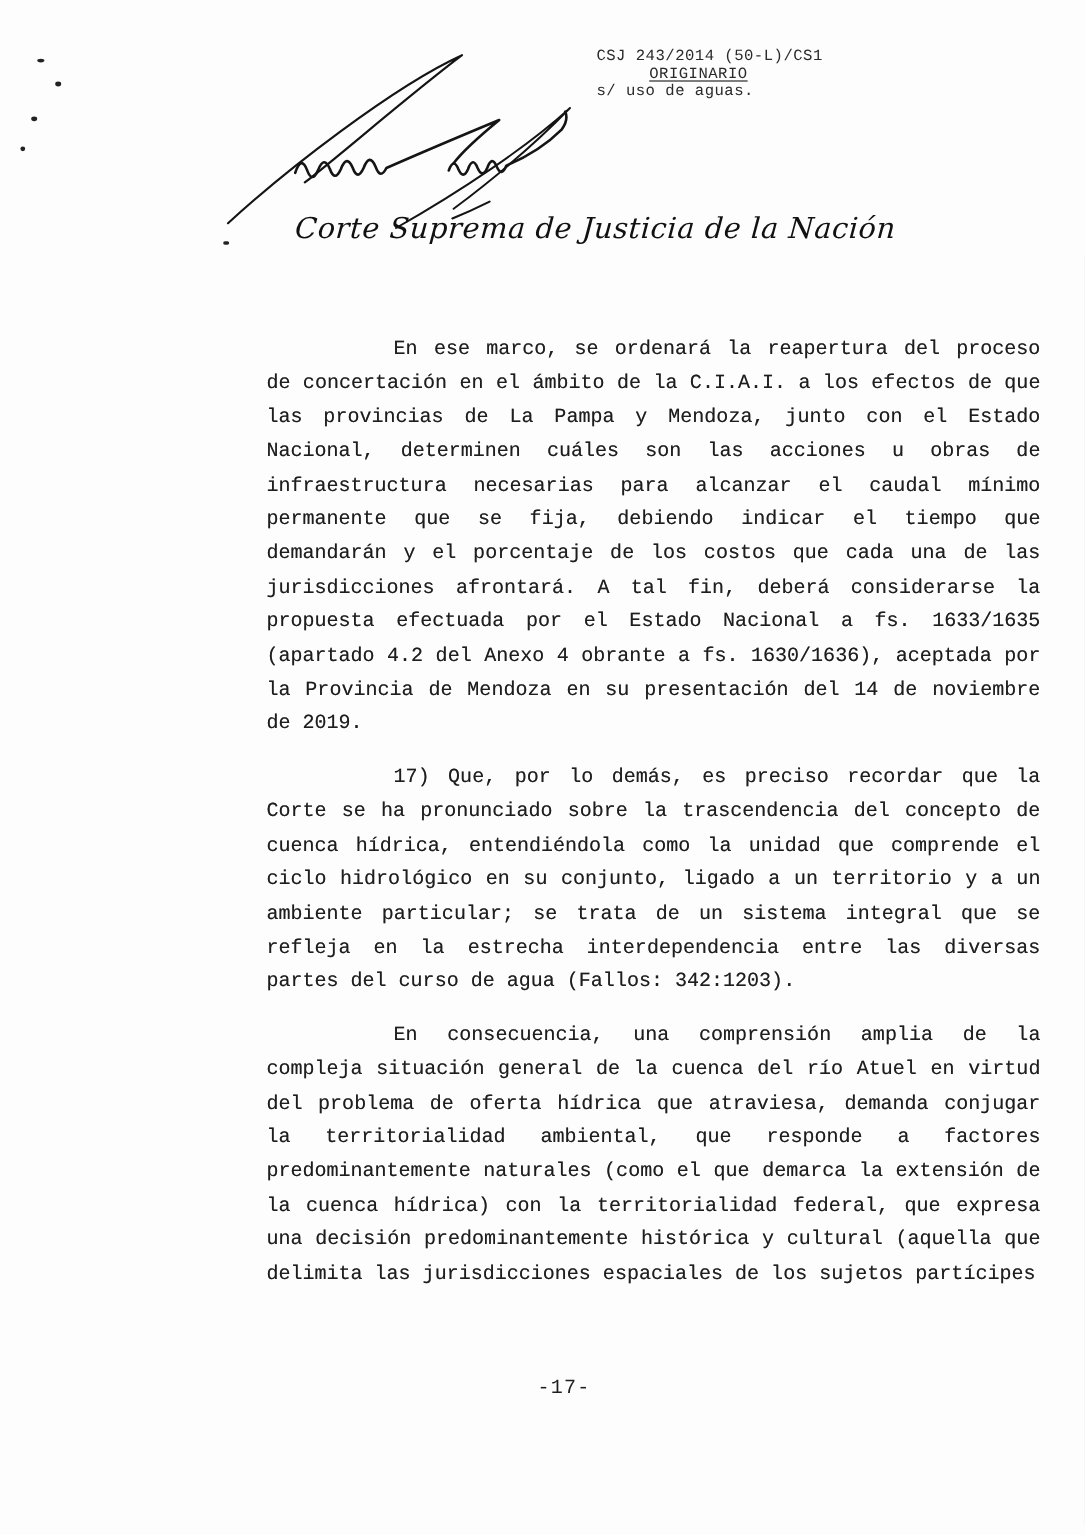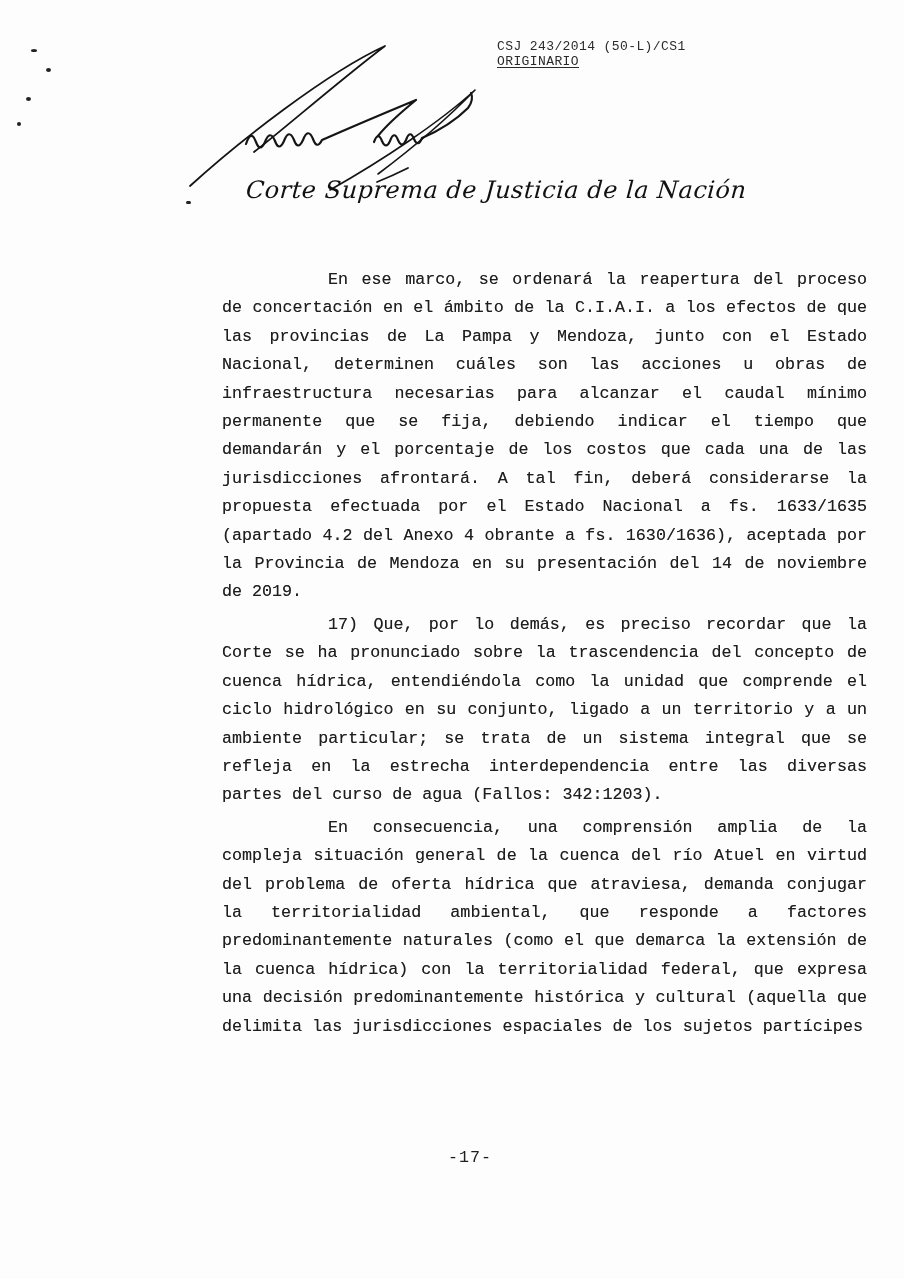--- a/index.html
+++ b/index.html
@@ -16,21 +16,21 @@
   .case-header {
     position: absolute;
     left: 497px;
     top: 40px;
     font-size: 13px;
     line-height: 14.5px;
     color: #2a2a2a;
     letter-spacing: 0.4px;
     white-space: nowrap;
   }
-  .case-header .underlined { text-decoration: underline; text-underline-offset: 2px; }
+  .case-header .underlined { text-decoration: underline; text-underline-offset: 2px; margin-left: 44px; }
   
   .signature {
     position: absolute;
     left: 178px;
     top: 30px;
     width: 310px;
     height: 165px;
   }
   .signature path { fill: none; stroke: #151515; stroke-linecap: round; stroke-linejoin: round; }
   
@@ -52,21 +52,21 @@
     left: 222px;
     top: 262px;
     width: 645px;
     font-size: 16.7px;
     line-height: 28.4px;
     color: #1e1e1e;
     text-align: justify;
     text-shadow: 0 0 0.4px rgba(20,20,20,0.55);
   }
   .body-text p { margin: 0; }
-  .body-text p.spaced { margin-top: 4px; }
+  .body-text p.spaced { margin-top: 16px; }
   .body-text p.indent { text-indent: 106px; }
   
   .page-number {
     position: absolute;
     left: 448px;
     top: 1148px;
     font-size: 16.7px;
     color: #1e1e1e;
     letter-spacing: 1px;
   }
@@ -93,20 +93,21 @@
     <path stroke-width="1.8" d="M 12 156 C 60 112 150 42 207 16 C 162 50 100 104 76 122"></path>
     <path stroke-width="2.2" d="M 68 114 q 5 -15 10 -2 q 4 11 9 0 q 5 -13 10 -1 q 4 11 9 0 q 5 -13 10 -1 q 4 11 9 0 q 5 -13 10 -1 q 4 11 9 1 Q 185 92 238 70 Q 210 93 200 106"></path>
     <path stroke-width="2.2" d="M 196 112 q 4 -11 8 -1 q 4 9 8 0 q 4 -11 8 -1 q 4 9 8 0 q 4 -11 8 -1 q 4 9 8 -1 Q 272 96 290 78 Q 296 70 293 63"></path>
     <path stroke-width="1.6" d="M 152 160 C 205 130 262 92 297 60 C 268 90 232 120 200 144"></path>
     <path stroke-width="1.8" d="M 199 152 Q 214 146 230 138"></path>
   </svg>
 
   <div class="case-header">
     <div>CSJ 243/2014 (50-L)/CS1</div>
     <div class="underlined">ORIGINARIO</div>
+    <div>s/ uso de aguas.</div>
   </div>
 
   <div class="court-title">Corte Suprema de Justicia de la Nación</div>
 
   <div class="body-text">
     <p class="spaced indent">En ese marco, se ordenará la reapertura del proceso de concertación en el ámbito de la C.I.A.I. a los efectos de que las provincias de La Pampa y Mendoza, junto con el Estado Nacional, determinen cuáles son las acciones u obras de infraestructura necesarias para alcanzar el caudal mínimo permanente que se fija, debiendo indicar el tiempo que demandarán y el porcentaje de los costos que cada una de las jurisdicciones afrontará. A tal fin, deberá considerarse la propuesta efectuada por el Estado Nacional a fs. 1633/1635 (apartado 4.2 del Anexo 4 obrante a fs. 1630/1636), aceptada por la Provincia de Mendoza en su presentación del 14 de noviembre de 2019.</p>
     <p class="spaced indent">17) Que, por lo demás, es preciso recordar que la Corte se ha pronunciado sobre la trascendencia del concepto de cuenca hídrica, entendiéndola como la unidad que comprende el ciclo hidrológico en su conjunto, ligado a un territorio y a un ambiente particular; se trata de un sistema integral que se refleja en la estrecha interdependencia entre las diversas partes del curso de agua (Fallos: 342:1203).</p>
     <p class="spaced indent">En consecuencia, una comprensión amplia de la compleja situación general de la cuenca del río Atuel en virtud del problema de oferta hídrica que atraviesa, demanda conjugar la territorialidad ambiental, que responde a factores predominantemente naturales (como el que demarca la extensión de la cuenca hídrica) con la territorialidad federal, que expresa una decisión predominantemente histórica y cultural (aquella que delimita las jurisdicciones espaciales de los sujetos partícipes</p>
   </div>
 

